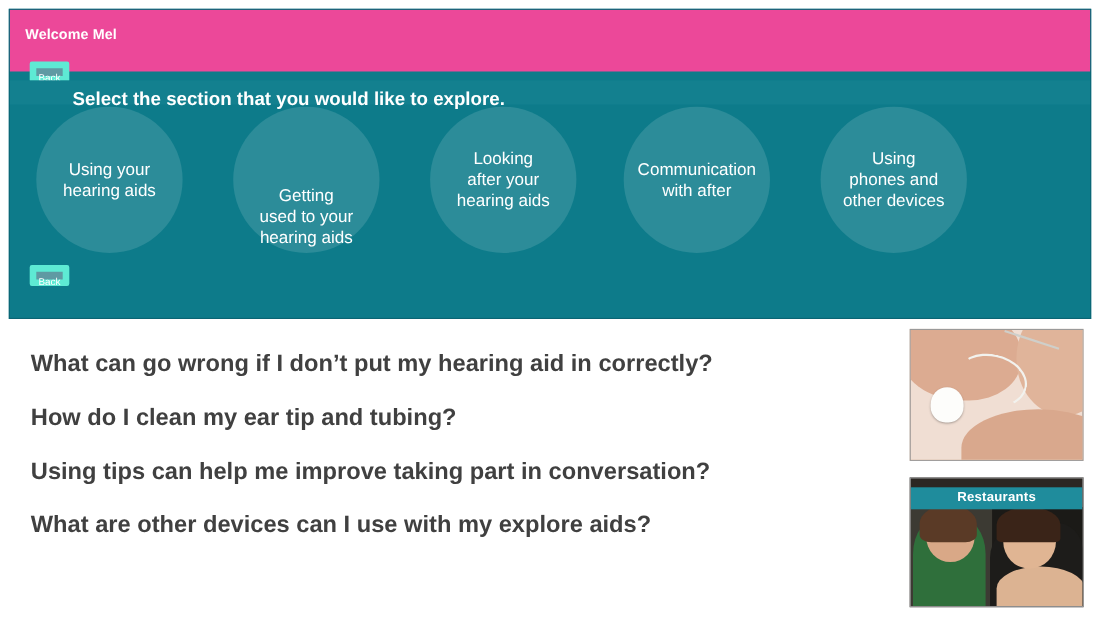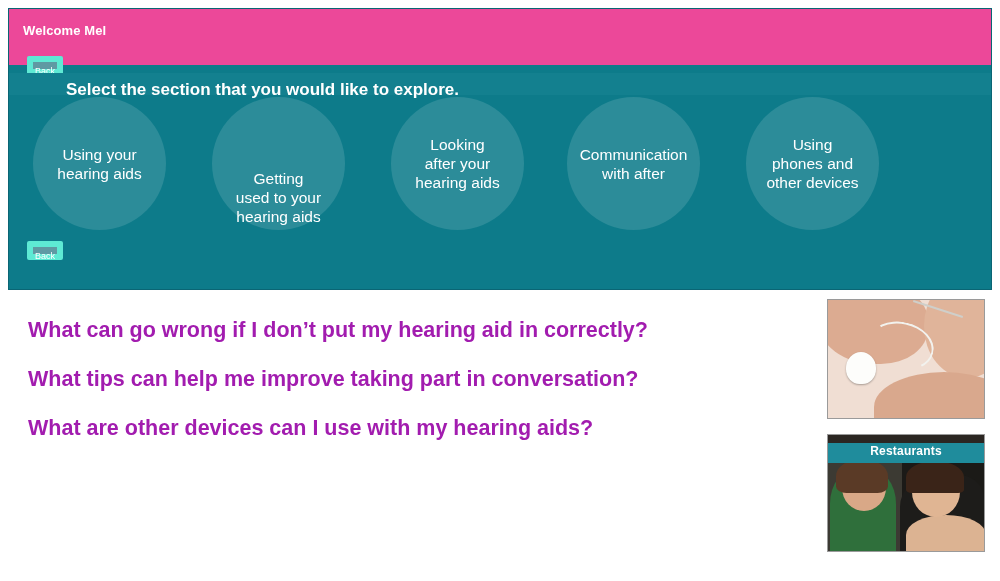--- a/index.html
+++ b/index.html
@@ -122,21 +122,21 @@
   #circle-4 { left: 737px; top: 2px; }
 
   
   #questions {
     position: absolute;
     left: 28px;
     top: 318px;
     width: 780px;
   }
   .question-item {
-    color: #a21caf;
+    color: #404040;
     font-size: 21.5px;
     font-weight: bold;
     margin-bottom: 24px;
     white-space: nowrap;
   }
 
   
   #image-hearing-aid {
     position: absolute;
     left: 827px;
@@ -363,22 +363,23 @@
 phones and
 other devices</span>
     </div>
   </div>
 
   <button class="back-button" id="back-button-bottom">Back</button>
 </div>
 
 <div id="questions">
   <div class="question-item">What can go wrong if I don’t put my hearing aid in correctly?</div>
-  <div class="question-item">What tips can help me improve taking part in conversation?</div>
-  <div class="question-item">What are other devices can I use with my hearing aids?</div>
+  <div class="question-item">How do I clean my ear tip and tubing?</div>
+  <div class="question-item">Using tips can help me improve taking part in conversation?</div>
+  <div class="question-item">What are other devices can I use with my explore aids?</div>
 </div>
 
 <div id="image-hearing-aid">
   <div class="ha-bg"></div>
   <div class="ha-skin-top"></div>
   <div class="ha-finger-right"></div>
   <div class="ha-skin-bottom"></div>
   <div class="ha-tube"></div>
   <div class="ha-wire"></div>
   <div class="ha-device"></div>

